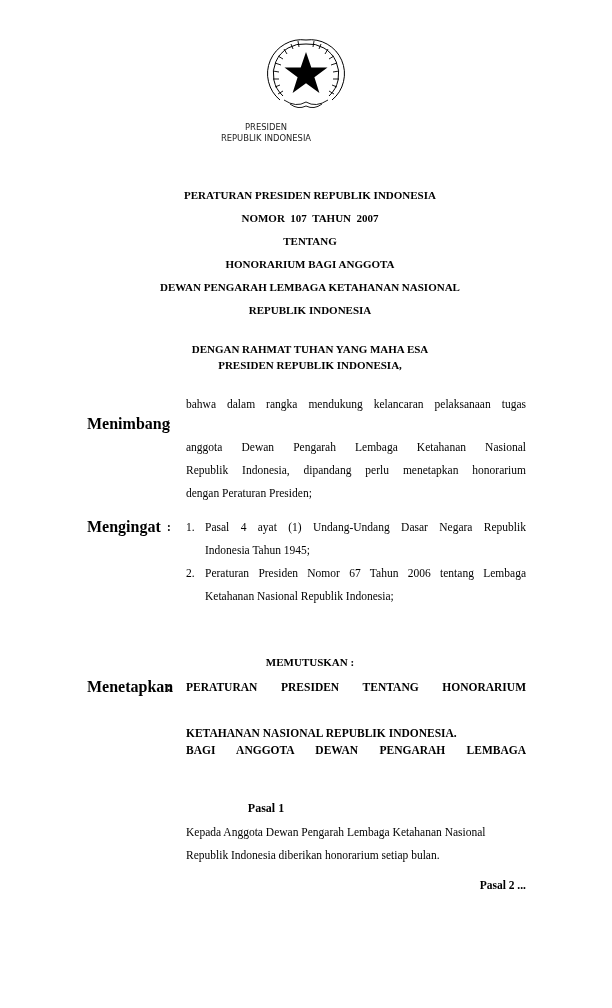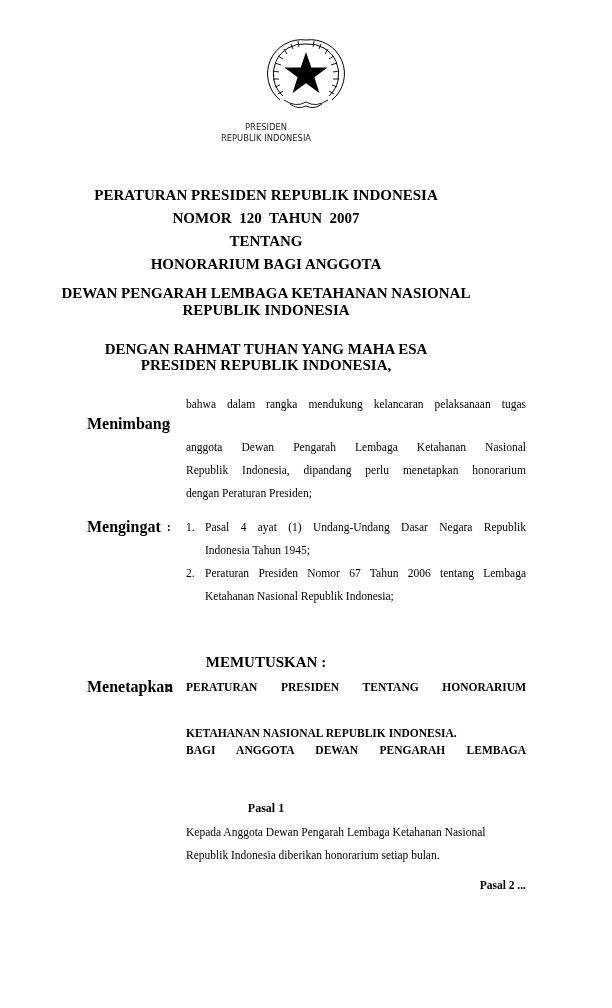--- a/index.html
+++ b/index.html
@@ -2,21 +2,21 @@
 <html><head>
   <meta charset="utf-8">
   <style>
     html, body { margin: 0; padding: 0; background: #ffffff; }
     body { width: 612px; height: 1008px; position: relative; overflow: hidden;
            font-family: "Liberation Serif", serif; color: #000; }
     .abs { position: absolute; }
     .center { left: 0; width: 532px; text-align: center; }
     .emblem { left: 266px; top: 36px; width: 80px; height: 76px; }
     .pres-label { font-family: "DejaVu Sans", sans-serif; font-size: 8.4px; line-height: 11px; color: #222; }
-    .title-line { font-weight: bold; font-size: 15px; line-height: 19px; }
+    .title-line { font-weight: bold; font-size: 11px; line-height: 19px; padding-left: 44px; }
     .bold { font-weight: bold; }
     .body-text { font-size: 12px; line-height: 20.5px; }
     .label { left: 87px; font-weight: bold; font-size: 16px; line-height: 20.5px; }
     .colon { left: 167px; font-weight: bold; font-size: 11.5px; line-height: 20.5px; }
     .content { left: 186px; width: 340px; font-size: 11.5px; line-height: 20.5px; text-align: justify; }
     .justify-all { text-align: justify; text-align-last: justify; }
     .num { left: 186px; font-size: 11.5px; line-height: 20.5px; }
     .item { left: 205px; width: 321px; font-size: 11.5px; line-height: 20.5px; text-align: justify; }
     .right { right: 86px; text-align: center; font-weight: bold; font-size: 11.5px; }
   </style>
@@ -57,24 +57,24 @@
     </g>
 
     <polygon fill="#000" points="40,16 45.3,31.5 61.5,31.5 48.4,41.2 53.4,57 40,47.3 26.6,57 31.6,41.2 18.5,31.5 34.7,31.5"></polygon>
   </svg>
 </div>
 
 <div class="abs center pres-label" style="top:122px;">PRESIDEN</div>
 <div class="abs center pres-label" style="top:133px;">REPUBLIK INDONESIA</div>
 
 <div class="abs center title-line" style="top:186px;">PERATURAN PRESIDEN REPUBLIK INDONESIA</div>
-<div class="abs center title-line" style="top:209px; white-space:pre;">NOMOR  120  TAHUN  2007</div>
+<div class="abs center title-line" style="top:209px; white-space:pre;">NOMOR  107  TAHUN  2007</div>
 <div class="abs center title-line" style="top:232px;">TENTANG</div>
 <div class="abs center title-line" style="top:255px;">HONORARIUM BAGI ANGGOTA</div>
-<div class="abs center title-line" style="top:284px;">DEWAN PENGARAH LEMBAGA KETAHANAN NASIONAL</div>
+<div class="abs center title-line" style="top:278px;">DEWAN PENGARAH LEMBAGA KETAHANAN NASIONAL</div>
 <div class="abs center title-line" style="top:301px;">REPUBLIK INDONESIA</div>
 
 <div class="abs center title-line" style="top:340px;">DENGAN RAHMAT TUHAN YANG MAHA ESA</div>
 <div class="abs center title-line" style="top:356px;">PRESIDEN REPUBLIK INDONESIA,</div>
 
 <div class="abs label" style="top:414px;">Menimbang</div>
 <div class="abs colon" style="top:414px;">:</div>
 <div class="abs content justify-all" style="top:394px;">bahwa dalam rangka mendukung kelancaran pelaksanaan tugas</div>
 <div class="abs content justify-all" style="top:437px;">anggota Dewan Pengarah Lembaga Ketahanan Nasional</div>
 <div class="abs content justify-all" style="top:460px;">Republik Indonesia, dipandang perlu menetapkan honorarium</div>

